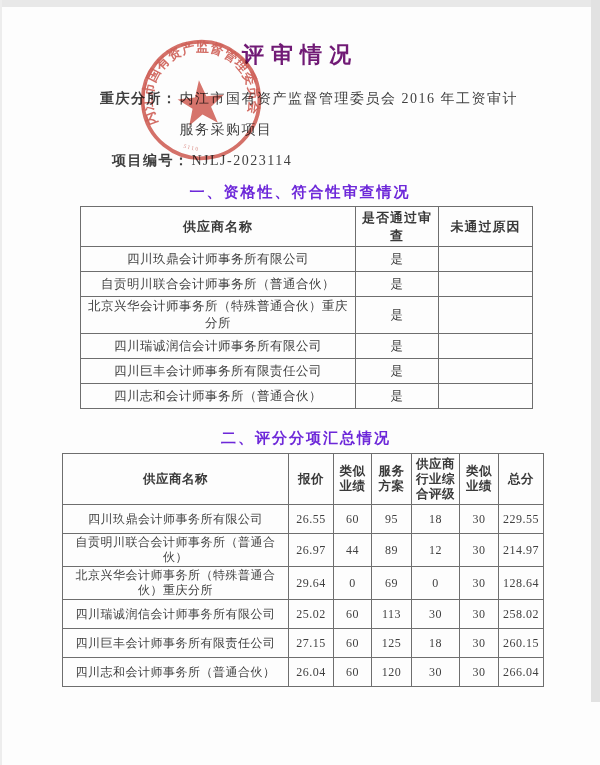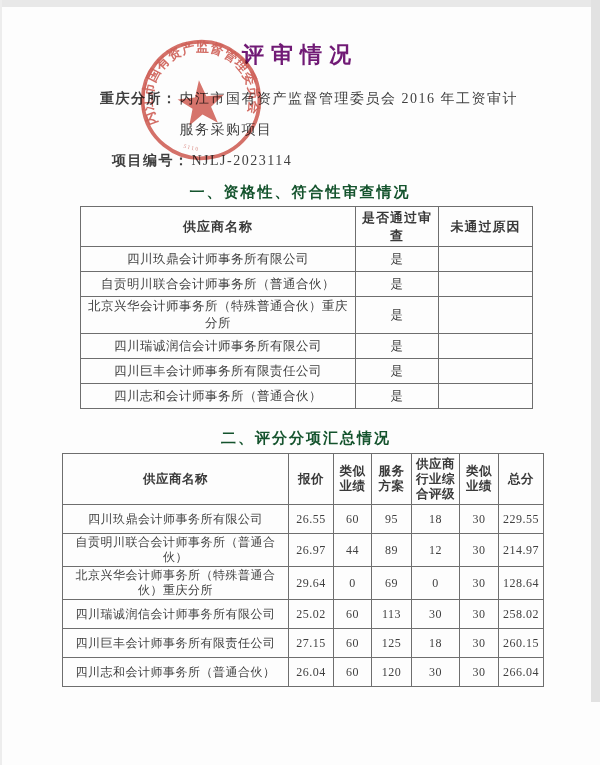--- a/index.html
+++ b/index.html
@@ -22,21 +22,21 @@
   }
   .field-row{position:absolute;display:flex;font-size:14px;letter-spacing:1.5px;line-height:31px;}
   .row-name{left:100px;top:83px;width:430px;}
   .row-no{left:112px;top:145px;}
   .field-label{font-weight:bold;flex-shrink:0;white-space:nowrap;}
   .field-value{margin-left:2px;}
   .row-name .field-value{width:362px;}
 
   .section-heading{
     position:absolute;left:0;width:600px;margin:0;text-align:center;
-    font-size:15px;font-weight:bold;letter-spacing:2px;color:#14532d;
+    font-size:15px;font-weight:bold;letter-spacing:2px;color:#6d28d9;
   }
   .s1{top:183px;}
   .s2{top:429px;padding-left:6px;}
 
   table{border-collapse:collapse;table-layout:fixed;position:absolute;background:transparent;}
   th,td{border:1px solid #6e6e6e;text-align:center;vertical-align:middle;padding:1px 2px;overflow:hidden;}
   th{font-weight:bold;color:#3a3a3a;}
 
   .tbl-qual{left:80px;top:206px;width:452px;font-size:13px;}
   .tbl-qual th{height:37px;font-size:13px;letter-spacing:1px;}

